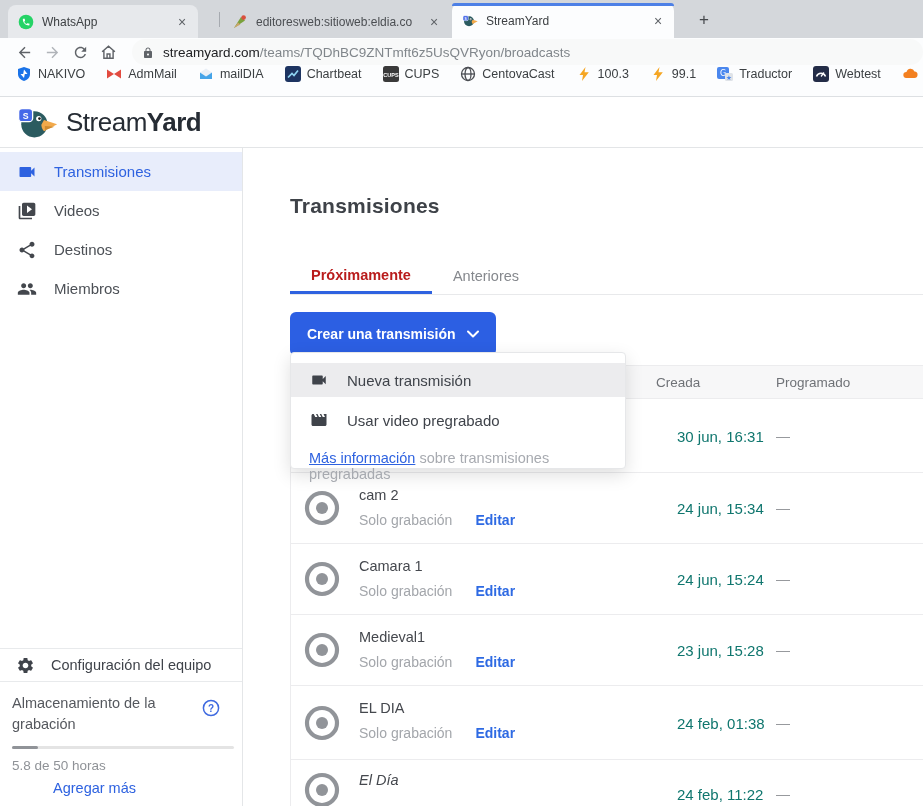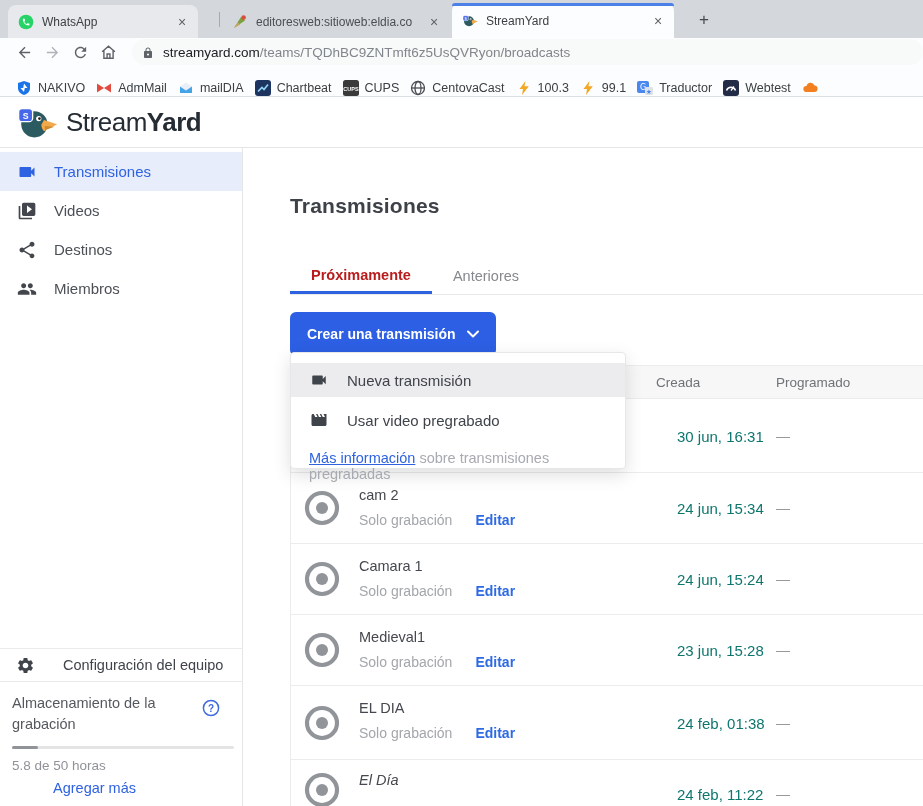--- a/index.html
+++ b/index.html
@@ -23,40 +23,40 @@
 
   .toolbar { position:absolute; top:38px; left:0; right:0; height:28px; background:#fcfdfe; display:flex; align-items:center; padding-left:10px; }
   .navbtn { width:28px; height:24px; display:flex; align-items:center; justify-content:center; }
   .navbtn svg { width:17px; height:17px; }
   .omnibox { display:flex; align-items:center; margin-left:10px; flex:1; height:26px; border-radius:13px; background:#f8f9f9; padding:0 10px; }
   .omnibox .lock { width:12px; height:14px; margin-right:9px; }
   .urltext { font-size:13.5px; }
   .urltext .domain { color:#202124; }
   .urltext .path { color:#80868b; }
 
-  .bookmarks { position:absolute; top:66px; left:0; right:0; height:31px; background:#fcfdfe; border-bottom:1px solid #dde0e3; display:flex; align-items:flex-end; padding-left:16px; gap:11px; }
+  .bookmarks { position:absolute; top:66px; left:0; right:0; height:31px; background:#fcfdfe; border-bottom:1px solid #dde0e3; display:flex; align-items:flex-start; padding-left:16px; gap:21px; }
   .bm { display:flex; align-items:center; gap:6px; font-size:12.5px; color:#3c4043; white-space:nowrap; }
   .bm svg { width:16px; height:16px; display:block; }
 
   
   .siteheader { position:absolute; top:97px; left:0; right:0; height:51px; background:#fff; border-bottom:1px solid #e3e5e7; display:flex; align-items:center; padding-left:16px; }
   .logo { display:flex; align-items:center; gap:8px; }
   .logo svg { width:42px; height:37px; }
   .logotext { font-size:26px; color:#262c34; letter-spacing:-0.5px; }
   .logotext .b { font-weight:700; }
 
   
   .sidebar { position:absolute; top:148px; left:0; bottom:0; width:243px; background:#fff; border-right:1px solid #e4e6e8; }
   .snav { padding-top:4px; }
   .sitem { height:39px; display:flex; align-items:center; padding-left:17px; gap:17px; font-size:15px; color:#4c5056; cursor:pointer; }
   .sitem svg { width:20px; height:20px; fill:#43474d; }
   .sitem.active { background:#e8edfb; color:#2e62e0; }
   .sitem.active svg { fill:#2e62e0; }
   .sfooter { position:absolute; bottom:0; left:0; right:0; background:#fff; }
-  .config { height:34px; border-top:1px solid #e8eaec; border-bottom:1px solid #e8eaec; display:flex; align-items:center; padding-left:16px; gap:28px; font-size:14.5px; color:#3f434a; cursor:pointer; }
+  .config { height:34px; border-top:1px solid #e8eaec; border-bottom:1px solid #e8eaec; display:flex; align-items:center; padding-left:16px; gap:16px; font-size:14.5px; color:#3f434a; cursor:pointer; }
   .config svg { width:19px; height:19px; fill:#3f434a; }
   .storage { padding:11px 12px 10px 12px; }
   .storage-head { display:flex; align-items:flex-start; }
   .storage-title { width:178px; font-size:14.5px; line-height:21px; color:#55585e; }
   .helpicon { margin-left:12px; margin-top:6px; width:18px; height:18px; cursor:pointer; }
   .helpicon svg { width:18px; height:18px; display:block; }
   .progress { margin-top:11px; width:222px; height:3px; background:#e4e4e4; border-radius:2px; }
   .progress .fill { width:26px; height:3px; background:#909398; border-radius:2px; }
   .usage { margin-top:9px; font-size:13.5px; color:#8f9297; }
   .addmore { margin-top:7px; font-size:14.5px; color:#2e62e0; cursor:pointer;margin-left:41px; }

